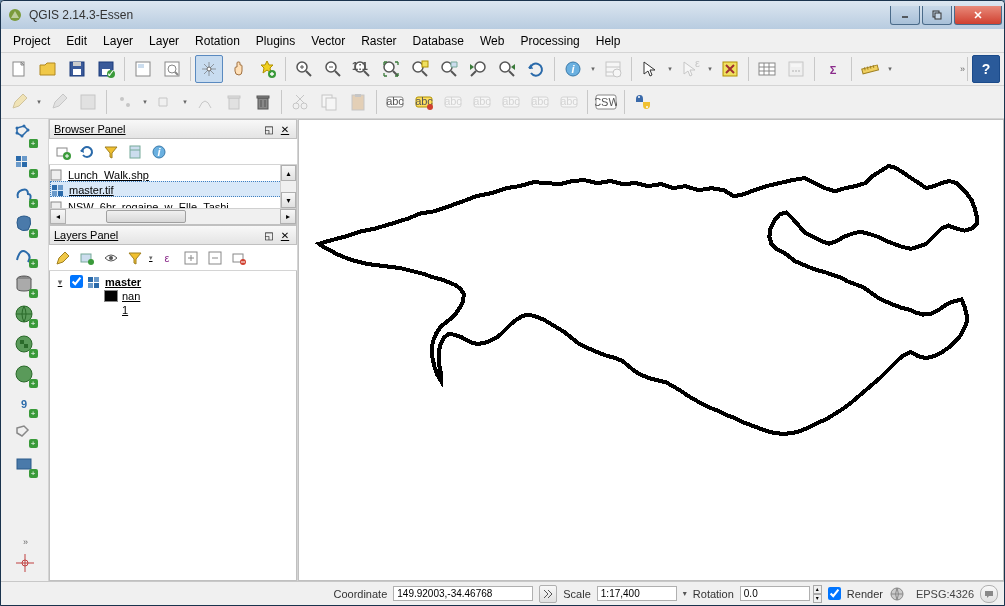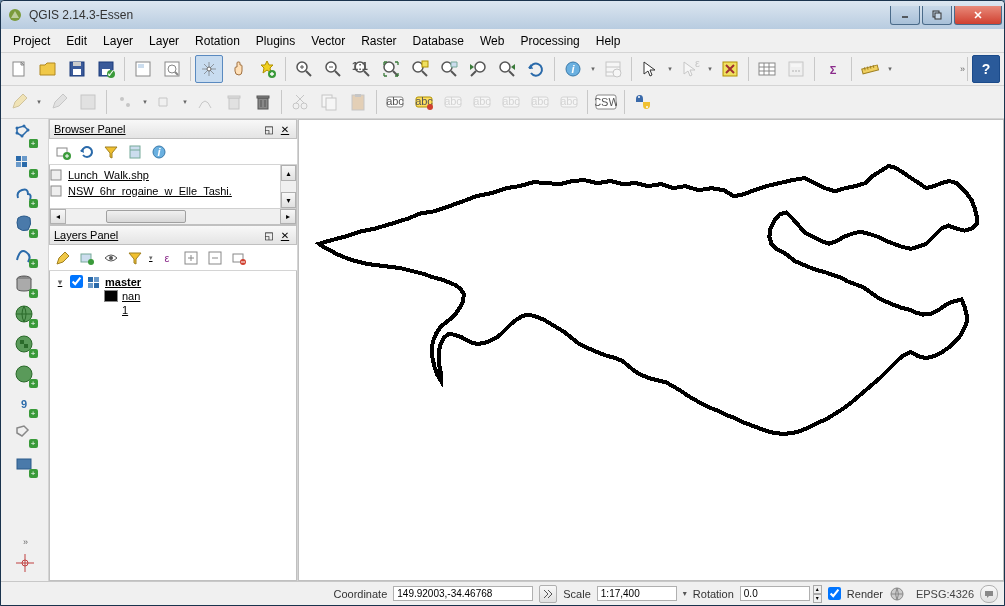--- a/index.html
+++ b/index.html
@@ -574,20 +574,29 @@
             </svg>
           </div>
       </div>
       <div class="browser-tree">
         <div class="tree-row">
             <span class="tree-icon"><svg width="14" height="12" viewBox="0 0 14 12">
                 <rect x="1" y="1" width="10" height="10" fill="#eee" stroke="#888"></rect>
               </svg></span>
             <span>Lunch_Walk.shp</span>
           </div>
+        <div class="tree-row selected">
+            <span class="tree-icon"><svg width="14" height="12" viewBox="0 0 14 12">
+                <rect x="1" y="1" width="5" height="5" fill="#2a6aaa"></rect>
+                <rect x="7" y="1" width="5" height="5" fill="#6a9aca"></rect>
+                <rect x="1" y="7" width="5" height="5" fill="#6a9aca"></rect>
+                <rect x="7" y="7" width="5" height="5" fill="#2a6aaa"></rect>
+              </svg></span>
+            <span>master.tif</span>
+          </div>
         <div class="tree-row">
             <span class="tree-icon"><svg width="14" height="12" viewBox="0 0 14 12">
                 <rect x="1" y="1" width="10" height="10" fill="#eee" stroke="#888"></rect>
               </svg></span>
             <span>NSW_6hr_rogaine_w_Elle_Tashi.</span>
           </div>
         <div class="scroll-v">
             <div class="arrow">▴</div>
             <div style="flex:1"></div>
             <div class="arrow">▾</div>

